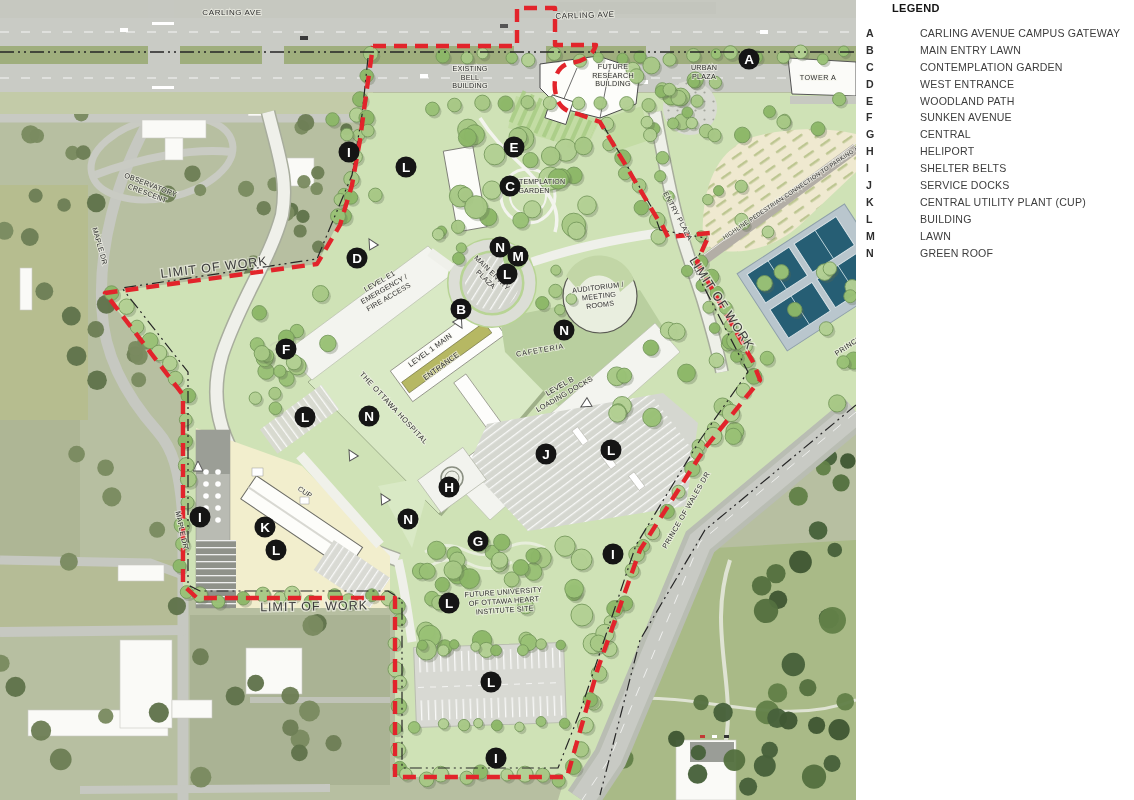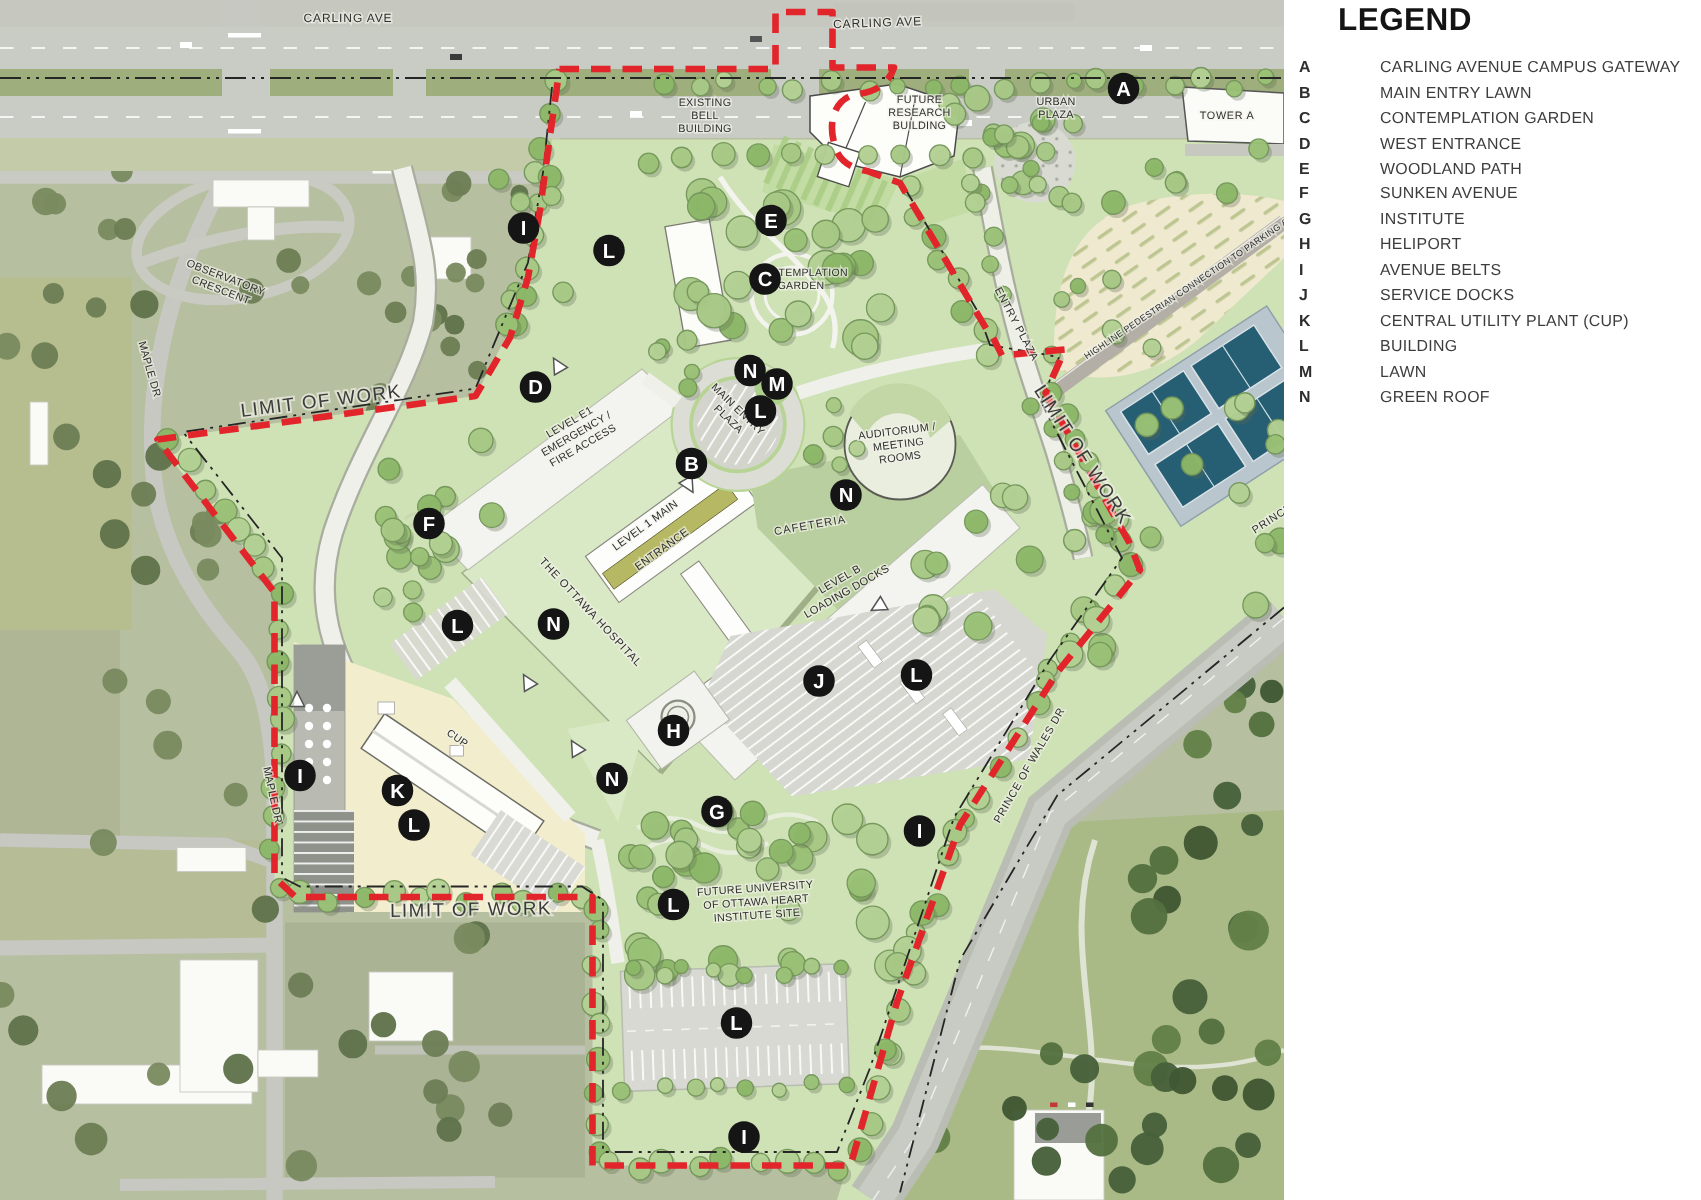--- a/index.html
+++ b/index.html
@@ -1,20 +1,20 @@
 <!DOCTYPE html>
 <html><head>
 <meta charset="utf-8">
 <style>
   html,body{margin:0;padding:0;background:#ffffff;}
   body{width:1134px;height:800px;overflow:hidden;font-family:"Liberation Sans",sans-serif;}
   .stage{position:relative;width:1022px;height:800px;background:#ffffff;}
   .map-wrap{position:absolute;left:0;top:0;width:856px;height:800px;overflow:hidden;}
   .legend{position:absolute;left:858px;top:0;width:276px;height:800px;background:#ffffff;}
-  .legend h1{margin:2px 0 0 34px;font-size:21px;font-weight:800;color:#141414;letter-spacing:.3px;}
+  .legend h1{margin:2px 0 0 34px;font-size:11px;font-weight:800;color:#141414;letter-spacing:.3px;}
   .legend ul{list-style:none;margin:13px 0 0 0;padding:0;}
   .legend li{display:flex;align-items:baseline;height:16.9px;}
   .legend .key{width:26px;padding-left:8px;font-weight:bold;font-size:10.6px;color:#2e2e2e;flex:0 0 26px;}
   .legend .lab{font-size:10.6px;color:#3d3d3d;letter-spacing:.2px;white-space:nowrap;margin-left:28px;}
   svg text{font-family:"Liberation Sans",sans-serif;}
   .mlab{fill:#2f2f2f;paint-order:stroke;stroke:#f2f3ea;stroke-width:2px;stroke-opacity:.65;}
   .mlab.limit{fill:#3b3b3b;stroke-width:2.6px;}
   .mk-letter{fill:#ffffff;font-weight:bold;}
 </style>
 </head>
@@ -1218,29 +1218,29 @@
         <li>
           <span class="key">E</span>
           <span class="lab">WOODLAND PATH</span>
         </li>
         <li>
           <span class="key">F</span>
           <span class="lab">SUNKEN AVENUE</span>
         </li>
         <li>
           <span class="key">G</span>
-          <span class="lab">INSTITUTE</span>
+          <span class="lab">CENTRAL</span>
         </li>
         <li>
           <span class="key">H</span>
           <span class="lab">HELIPORT</span>
         </li>
         <li>
           <span class="key">I</span>
-          <span class="lab">AVENUE BELTS</span>
+          <span class="lab">SHELTER BELTS</span>
         </li>
         <li>
           <span class="key">J</span>
           <span class="lab">SERVICE DOCKS</span>
         </li>
         <li>
           <span class="key">K</span>
           <span class="lab">CENTRAL UTILITY PLANT (CUP)</span>
         </li>
         <li>

